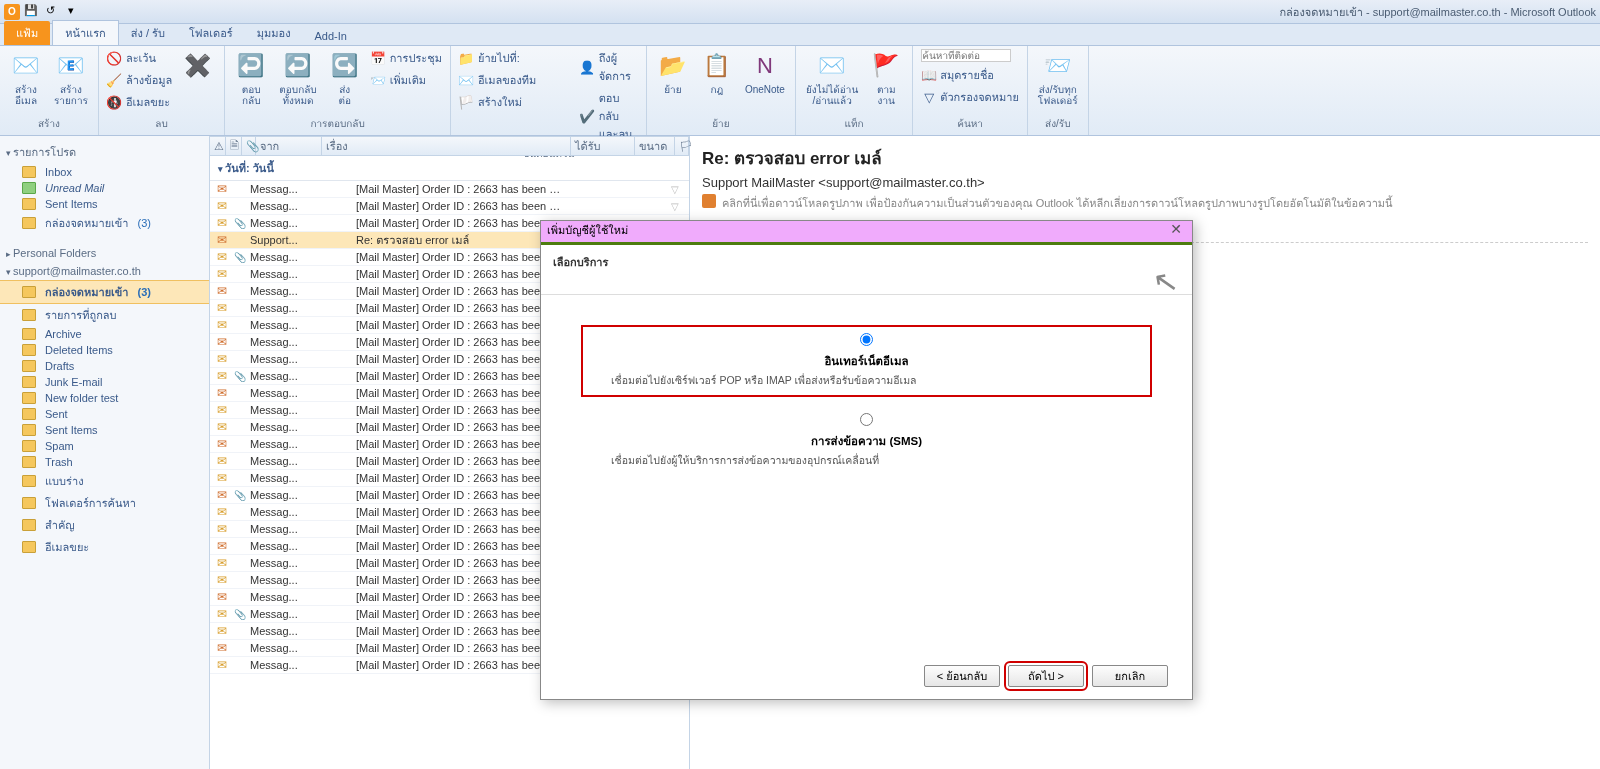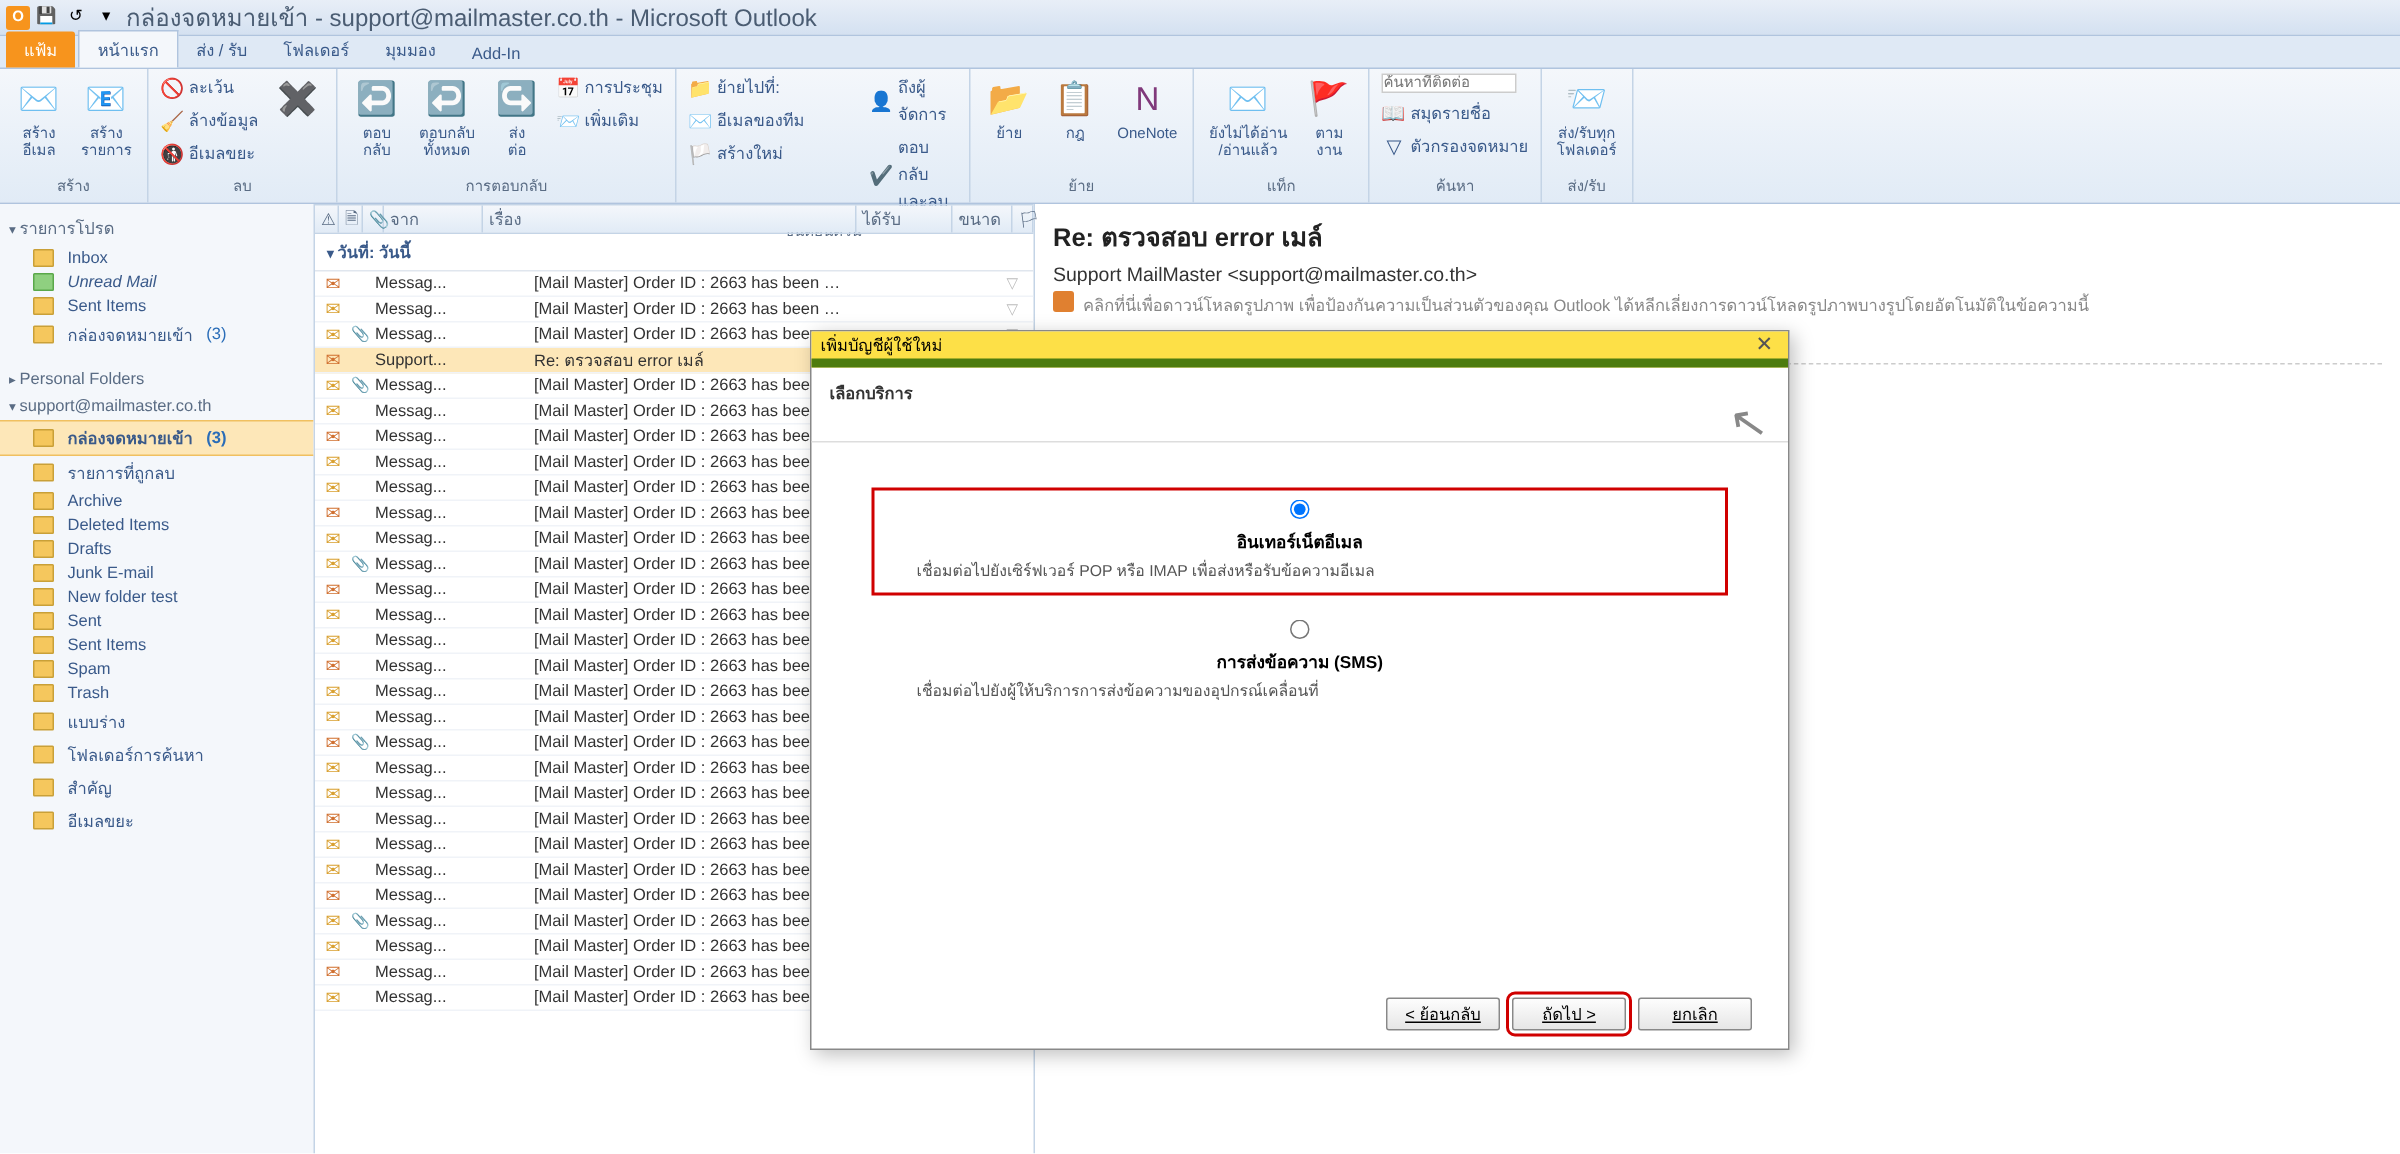--- a/index.html
+++ b/index.html
@@ -3,21 +3,21 @@
 <meta charset="utf-8">
 <style>
 * { margin: 0; padding: 0; box-sizing: border-box; font-family: "Segoe UI", Tahoma, sans-serif; font-size: 11px; }
 body { background: #fff; width: 1600px; height: 769px; overflow: hidden; position: relative; }
 
 
 .titlebar { height: 24px; background: linear-gradient(#e8eef7,#d4e1f1); display: flex; align-items: center; padding: 0 4px; border-bottom: 1px solid #b0c4de; }
 .titlebar .o-icon { width: 16px; height: 16px; background: #f7941d; color:#fff; font-weight:bold; text-align:center; line-height:16px; border-radius:2px; font-size:10px; margin-right:4px;}
 .titlebar .qat { display:flex; gap:6px; }
 .titlebar .qat span { width:16px; height:16px; display:inline-block; }
-.titlebar .title { flex:1; text-align:left; color:#4a5c72; font-size:16px; }
+.titlebar .title { flex:1; text-align:right; color:#4a5c72; font-size:11px; }
 
 
 .ribbon-tabs { height: 22px; display:flex; align-items:flex-end; background:#dfe9f5; border-bottom:1px solid #b0c4de; padding-left:4px;}
 .ribbon-tab { padding: 3px 12px; color:#3a5a8a; cursor:pointer; }
 .ribbon-tab.file { background:#f7941d; color:#fff; border-radius:2px 2px 0 0; margin-right:2px;}
 .ribbon-tab.active { background:#f4f7fb; border:1px solid #b0c4de; border-bottom:none; }
 
 
 .ribbon { height: 90px; background: linear-gradient(#f4f7fb,#e1ebf6); border-bottom:1px solid #b0c4de; display:flex; }
 .rgroup { border-right:1px solid #c4d4e6; padding:2px 6px; display:flex; flex-direction:column; justify-content:space-between; }
@@ -67,30 +67,30 @@
 .reading h2 { font-size:17px; font-weight:bold; color:#222; margin-bottom:4px;}
 .reading .from { font-size:13px; color:#333; margin-bottom:4px;}
 .reading .info { font-size:10px; color:#888; display:flex; align-items:flex-start; gap:6px; margin-bottom:6px;}
 .reading .info .av { width:14px;height:14px;background:#e08030;border-radius:2px;}
 .reading .sent { font-size:10px; color:#666; }
 .reading .sent .lbl { color:#888; margin-right:6px;}
 .reading .hr { border-top:1px dashed #ccc; margin:6px 0;}
 
 
 .overlay { position:absolute; left:540px; top:220px; width:653px; height:480px; background:#fff; border:1px solid #888; box-shadow:3px 3px 12px rgba(0,0,0,.25);}
-.dlg-title { height:24px; display:flex; justify-content:space-between; padding:0 6px; font-size:11px; background:#fde047; border-bottom:6px solid #4d7c0f;}
+.dlg-title { height:24px; display:flex; justify-content:space-between; padding:0 6px; font-size:11px; background:#f0abfc; border-bottom:3px solid #4d7c0f;}
 .dlg-close { cursor:pointer; font-size:14px; color:#555; padding:0 4px;}
 .dlg-sub { padding:8px 12px; font-size:11px; color:#333; border-bottom:1px solid #ddd; height:50px;}
 .dlg-body { padding:30px 50px; }
 .opt { margin-bottom:16px; }
 .opt label { display:flex; align-items:center; gap:6px; cursor:pointer;flex-direction:column;}
 .opt .tt { font-weight:bold; font-size:11.5px;}
 .opt .dd { font-size:10.5px; color:#555; margin-left:20px; margin-top:2px;}
 .opt.boxed { border:2px solid #d00000; padding:6px 8px; margin-left:-10px; margin-right:-10px;}
-.dlg-btns { position:absolute; bottom:12px; right:24px; display:flex; gap:8px;text-decoration:underline;}
+.dlg-btns { position:absolute; bottom:12px; right:24px; display:flex; gap:8px;}
 .dbtn { min-width:76px; height:22px; background:linear-gradient(#fdfdfd,#e6e6e6); border:1px solid #888; border-radius:2px; font-size:11px; cursor:pointer;}
 .dbtn.boxed { outline:2px solid #d00000; outline-offset:2px;}
 
 .cursor-img { position:absolute; left:1153px; top:264px; font-size:30px; color:#888; transform:rotate(-10deg);}
 </style>
 </head>
 <body>
 
 <div class="titlebar">
   <span class="o-icon">O</span>

